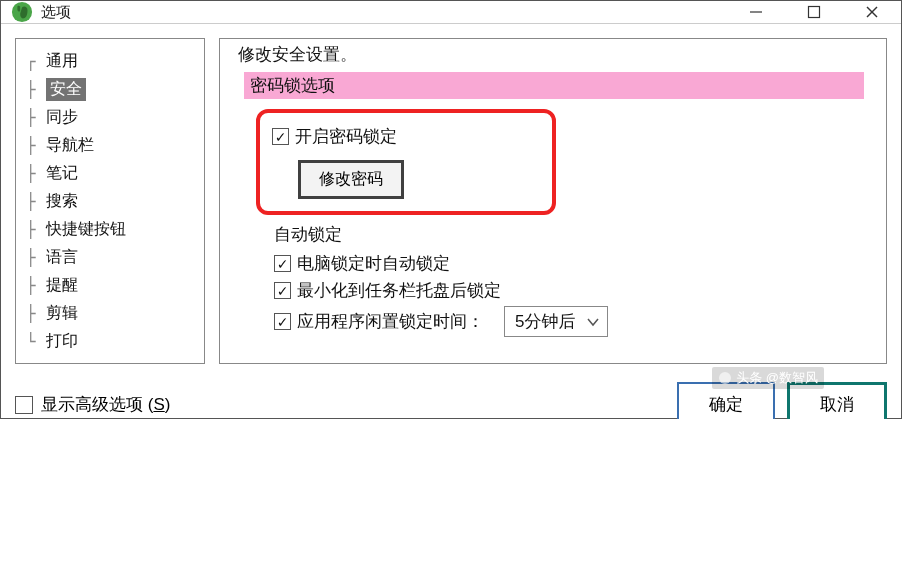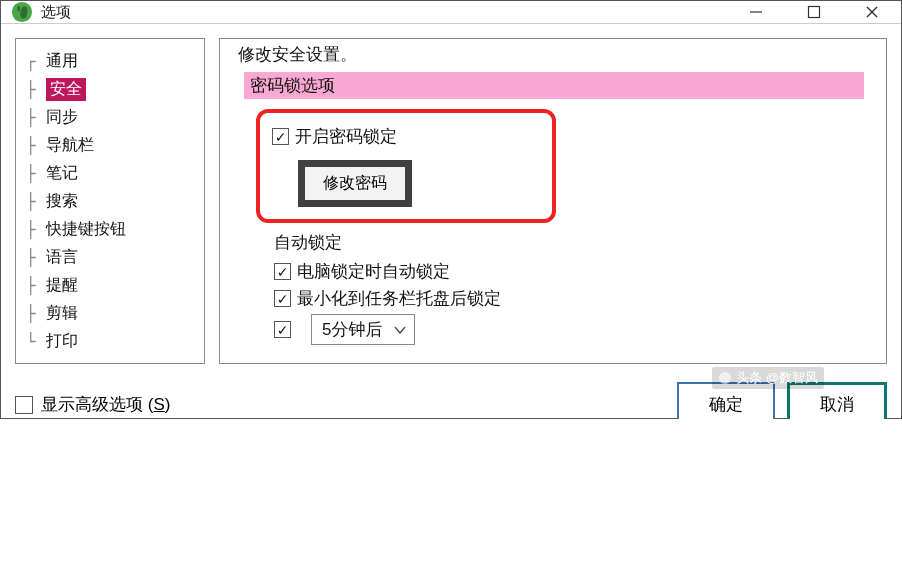--- a/index.html
+++ b/index.html
@@ -11,28 +11,28 @@
     .title { font-size: 15px; color: #222; flex: 0 0 auto; }
     .spacer { flex: 1; }
     .winbtns { display: flex; height: 100%; }
     .winbtn { width: 58px; display: flex; align-items: center; justify-content: center; cursor: default; }
     .winbtn svg { width: 16px; height: 16px; }
     .body-area { flex: 1; display: flex; flex-direction: column; padding: 14px 14px 10px 14px; gap: 12px; }
     .panels { flex: 1; display: flex; gap: 14px; }
     .sidebar { width: 190px; border: 1px solid #888; padding: 8px 4px 8px 10px; overflow: hidden; }
     .sidebar-item { display: flex; align-items: center; height: 28px; font-size: 16px; color: #111; cursor: default; }
     .tree-line { color: #888; font-family: Consolas, monospace; width: 20px; display: inline-block; }
-    .sidebar-item.selected .label { background: #be185d; color: #fff; padding: 1px 4px; }
+    .sidebar-item.selected .label { background: #737373; color: #fff; padding: 1px 4px; }
     .content { flex: 1; border: 1px solid #888; padding: 4px 18px; font-size: 17px; color: #111; }
     .heading { margin-bottom: 6px; }
     .section-title { background: #f9a8d4; padding: 2px 6px; margin: 4px 0 10px 6px; display: block; width: calc(100% - 10px); }
     .highlight-box { border: 4px solid #e22; border-radius: 12px; padding: 8px 12px 12px 12px; margin: 0 0 8px 18px; width: 300px; }
     .checkbox-row { display: flex; align-items: center; gap: 6px; margin: 4px 0; }
     .checkbox { width: 17px; height: 17px; border: 1px solid #555; display: inline-flex; align-items: center; justify-content: center; font-size: 14px; line-height: 1; }
-    .btn { border: 7px solid #404040; background: #f3f3f3; padding: 6px 18px; font-size: 16px; cursor: default; margin-left: 26px; margin-top: 8px; }
+    .btn { border: 3px solid #404040; background: #f3f3f3; padding: 6px 18px; font-size: 16px; cursor: default; margin-left: 26px; margin-top: 8px; }
     .indent { margin-left: 36px; }
     .select { display: inline-flex; align-items: center; border: 1px solid #888; padding: 3px 8px 3px 10px; gap: 12px; margin-left: 14px; }
     .select svg { width: 12px; height: 10px; }
     .footer { display: flex; align-items: center; padding-top: 6px; }
     .footer-left { display: flex; align-items: center; gap: 8px; font-size: 17px; }
     .footer-btns { margin-left: auto; display: flex; gap: 12px; }
     .footer-btn { border: 3px solid #0f766e; padding: 8px 30px; font-size: 17px; cursor: default; background: #fff; }
     .footer-btn.primary { border: 2px solid #3a6fb0; }
     .watermark { position: absolute; right: 78px; bottom: 30px; color: #fff; background: rgba(0,0,0,0.15); font-size: 13px; padding: 2px 6px; border-radius: 2px; display:flex; align-items:center; gap:4px; }
     .window-wrap { position: relative; }
@@ -138,20 +138,21 @@
         <div class="checkbox-row indent">
           <span class="checkbox">✓</span>
           <span>电脑锁定时自动锁定</span>
         </div>
         <div class="checkbox-row indent">
           <span class="checkbox">✓</span>
           <span>最小化到任务栏托盘后锁定</span>
         </div>
         <div class="checkbox-row indent">
           <span class="checkbox">✓</span>
+          <span>应用程序闲置锁定时间：</span>
           <span class="select">
             <span>5分钟后</span>
             <svg viewBox="0 0 12 10">
                   <path d="M1 2 L6 8 L11 2" fill="none" stroke="#555" stroke-width="1.5"></path>
                 </svg>
           </span>
         </div>
       </div>
     </div>
 

